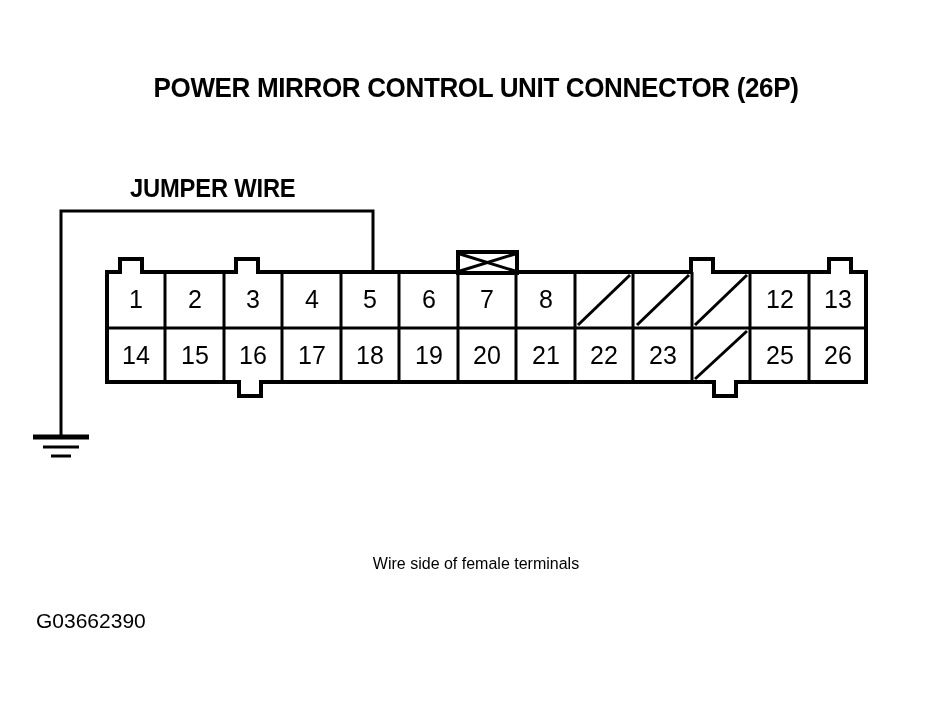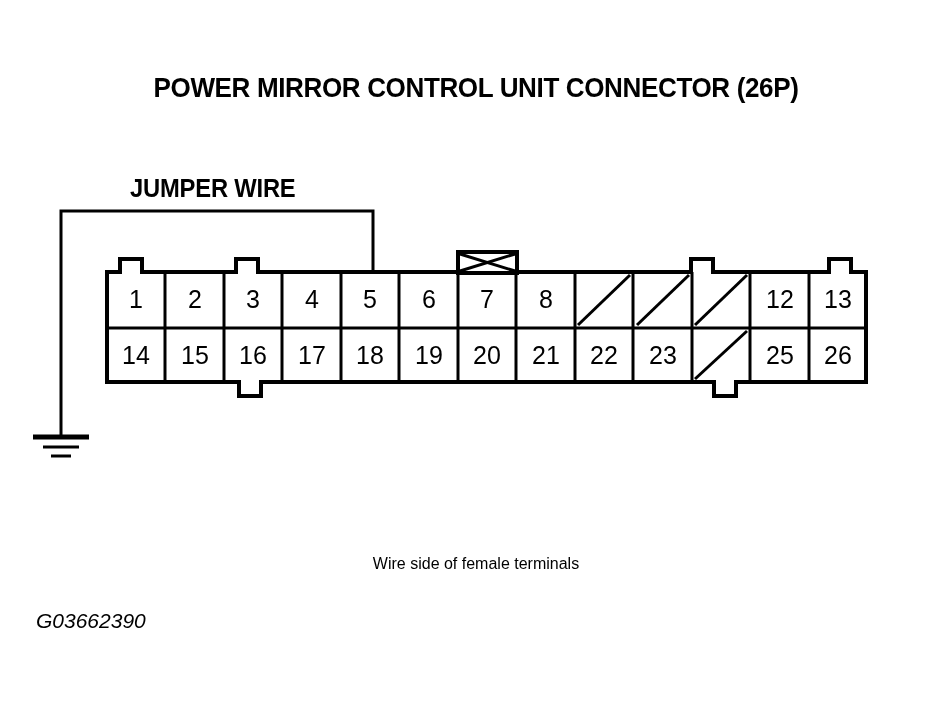--- a/index.html
+++ b/index.html
@@ -65,21 +65,20 @@
   }
 
   .image-id {
     position: absolute;
     left: 36px;
     top: 609px;
     font-family: "Liberation Sans", sans-serif;
     font-weight: normal;
     font-size: 21px;
     white-space: nowrap;
-    font-style: italic;
   }
 
   svg.art {
     position: absolute;
     left: 0;
     top: 0;
     width: 952px;
     height: 707px;
   }
 

